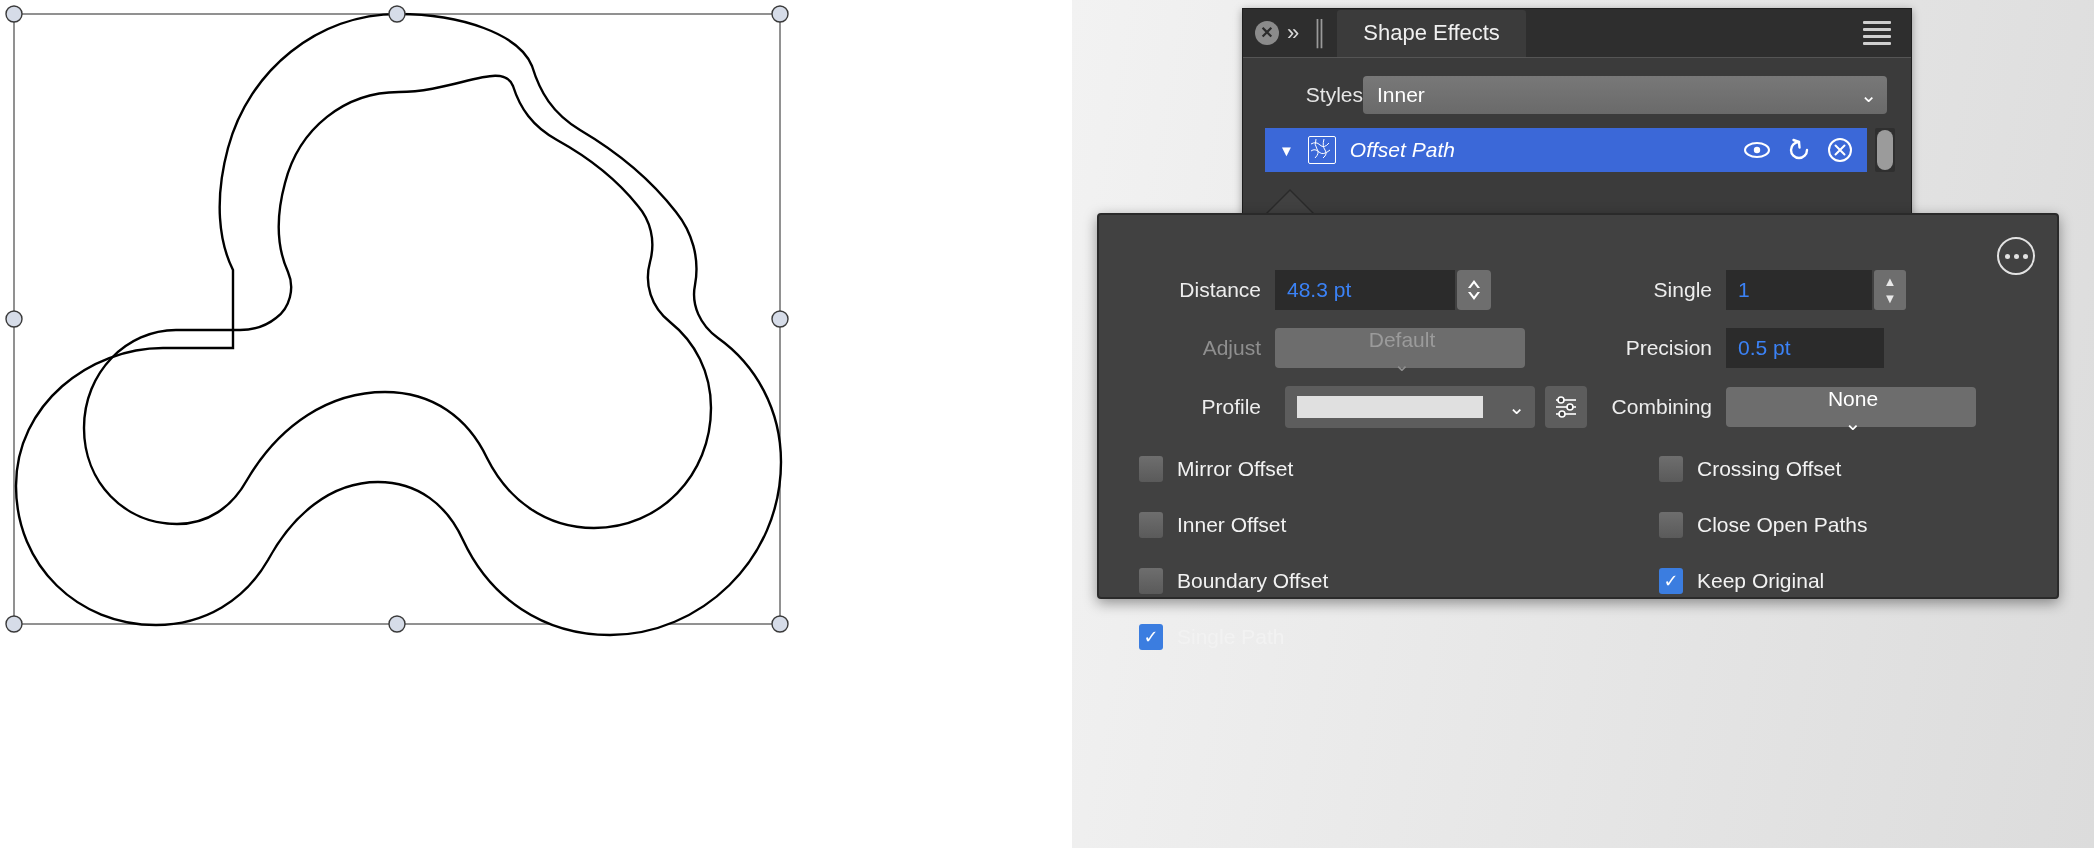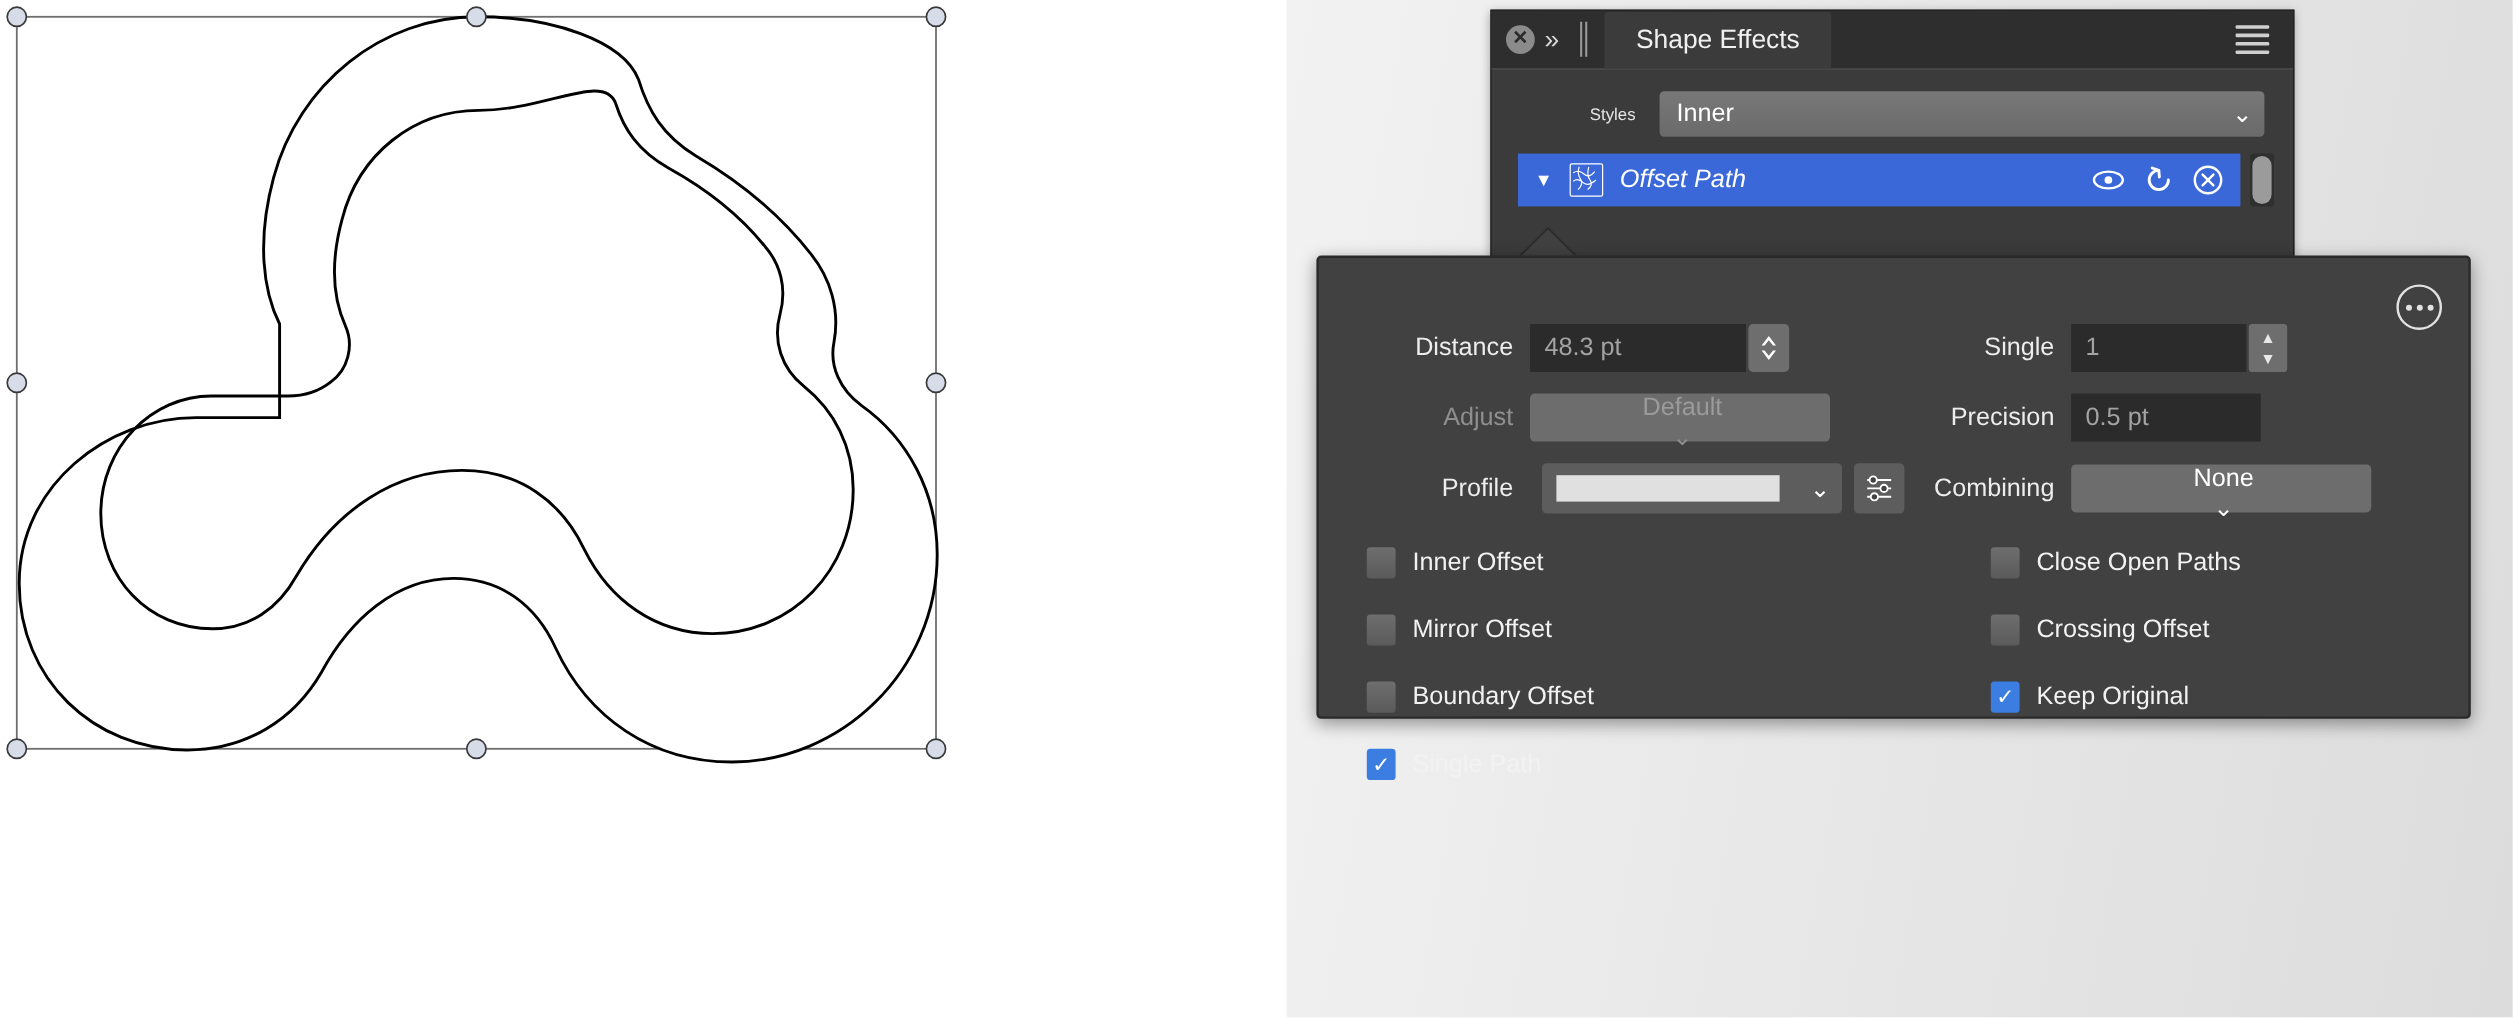--- a/index.html
+++ b/index.html
@@ -65,22 +65,22 @@
     display: flex; flex-direction: column; justify-content: space-between;
   }
   .hamburger i { display: block; height: 3px; background: #cfcfcf; border-radius: 1px; }
 
   
   .styles-row {
     display: flex; align-items: center;
     padding: 10px 24px 0 0; margin-top: 8px;
   }
   .styles-label {
-    color: #e6e6e6; font-size: 14px;
-    width: 120px; text-align: right; margin-right: 20px;
+    color: #e6e6e6; font-size: 21px;
+    width: 120px; text-align: right; margin-right: 0;
   }
   .styles-select {
     flex: 1; height: 38px;
     background: linear-gradient(#787878,#6a6a6a);
     border-radius: 4px;
     display: flex; align-items: center; justify-content: space-between;
     padding: 0 10px 0 14px;
     color: #ffffff; font-size: 21px;
   }
   .chev-down { font-size: 20px; color: #fff; }
@@ -145,21 +145,21 @@
   .lbl { color: #ededed; font-size: 21px; text-align: right; }
   .lbl.dim { color: #8f8f8f; }
   .lbl-distance { width: 122px; margin-right: 14px; }
   .lbl-adjust   { width: 122px; margin-right: 14px; }
   .lbl-profile  { width: 122px; margin-right: 24px; }
   .lbl-steps    { width: 118px; margin-right: 14px; }
   .lbl-precision{ width: 118px; margin-right: 14px; }
   .lbl-combining{ width: 118px; margin-right: 14px; }
 
   .field {
-    background: #2b2b2b; color: #a3a3a3; font-size: 21px;
+    background: #2b2b2b; color: #3b82f6; font-size: 21px;
     height: 40px; display: flex; align-items: center; padding: 0 12px;
     box-sizing: border-box;
   }
   .field-distance { width: 180px; }
   .field-steps { width: 146px; }
   .field-precision { width: 158px; }
 
   .stepper-combo {
     width: 34px; height: 40px; background: #6e6e6e;
     border-radius: 4px; margin-left: 2px;
@@ -412,36 +412,36 @@
           <span class="select-normal">
             <span>None</span>
             <span class="chev-down">⌄</span>
           </span>
         </div>
       </div>
 
       <div class="cbrow">
         <div class="cbcol-l">
           <span class="cbox"></span>
+          <span class="cblabel">Mirror Offset</span>
+        </div>
+        <div class="cbcol-r">
+          <span class="cbox"></span>
+          <span class="cblabel">Crossing Offset</span>
+        </div>
+      </div>
+
+      <div class="cbrow">
+        <div class="cbcol-l">
+          <span class="cbox"></span>
           <span class="cblabel">Inner Offset</span>
         </div>
         <div class="cbcol-r">
           <span class="cbox"></span>
           <span class="cblabel">Close Open Paths</span>
-        </div>
-      </div>
-
-      <div class="cbrow">
-        <div class="cbcol-l">
-          <span class="cbox"></span>
-          <span class="cblabel">Mirror Offset</span>
-        </div>
-        <div class="cbcol-r">
-          <span class="cbox"></span>
-          <span class="cblabel">Crossing Offset</span>
         </div>
       </div>
 
       <div class="cbrow">
         <div class="cbcol-l">
           <span class="cbox"></span>
           <span class="cblabel">Boundary Offset</span>
         </div>
         <div class="cbcol-r">
           <span class="cbox on">✓</span>

